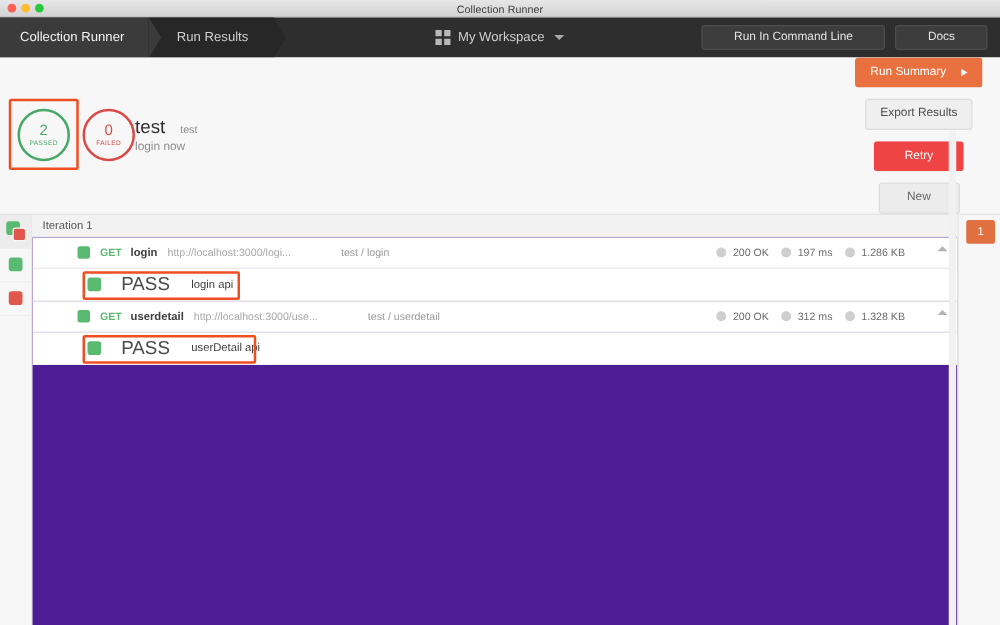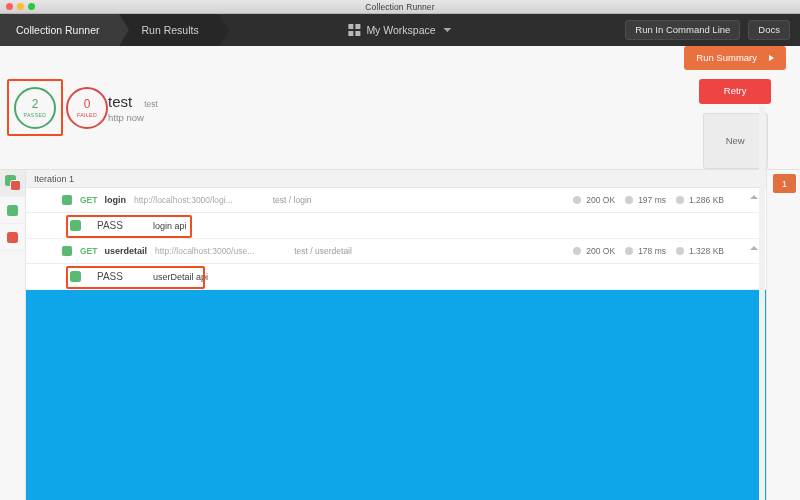--- a/index.html
+++ b/index.html
@@ -84,21 +84,21 @@
     border-left: 4px solid transparent; border-right: 4px solid transparent;
     border-top: 4px solid #a9a9a9; margin-left: 2px;
   }
 
   .nav-right {
     margin-left: auto; display: flex; align-items: center;
     gap: 8px; padding-right: 10px;
   }
   .nav-btn {
     background: #3d3d3d; border: 1px solid #4d4d4d; border-radius: 3px;
-    color: #e3e3e3; font-size: 9.5px; padding: 4px 9px; line-height: 1.1;
+    color: #e3e3e3; font-size: 9.5px; padding: 4px 25px; line-height: 1.1;
     white-space: nowrap;
   }
 
   
   .summary {
     flex: 0 0 57px;
     background: #f7f7f7;
     border-bottom: 1px solid #e2e2e2;
     display: flex; align-items: center; padding: 0 14px;
     position: relative;
@@ -135,21 +135,21 @@
     border: 1px solid transparent; white-space: nowrap; line-height: 1.1;
   }
   .btn.orange { background: #e8713f; color: #fff; display: flex; align-items: center; gap: 12px; }
   .btn.orange .tri {
     width: 0; height: 0;
     border-top: 3.5px solid transparent; border-bottom: 3.5px solid transparent;
     border-left: 5px solid #ffffff;
   }
   .btn.grey { background: #efefef; border-color: #dcdcdc; color: #4c4c4c; }
   .btn.blue { background: #ef4444; color: #fff; padding: 6px 24px; text-align: right; }
-  .btn.newb { background: #ececec; border-color: #dcdcdc; color: #676767; padding: 22px 22px; }
+  .btn.newb { background: #ececec; border-color: #dcdcdc; color: #676767; padding: 6px 22px; }
 
   
   .body { flex: 1; display: flex; min-height: 0; background: #fbfbfb; }
 
   .rail {
     width: 26px; flex: 0 0 26px;
     background: #f7f7f7; border-right: 1px solid #e4e4e4;
     display: flex; flex-direction: column;
   }
   .rail-item {
@@ -167,21 +167,21 @@
 
   .content { flex: 1; display: flex; flex-direction: column; min-width: 0; background: #fbfbfb; }
 
   .iter-head {
     height: 18px; flex: 0 0 18px;
     background: #f2f2f2; border-bottom: 1px solid #e6e6e6;
     display: flex; align-items: center; padding-left: 8px;
     font-size: 9px; color: #555555;
   }
 
-  .list { flex: 1; overflow: hidden; background: #0ea5e9; }
+  .list { flex: 1; overflow: hidden; background: #4c1d95; }
 
   .req-row {
     height: 25px; display: flex; align-items: center;
     padding: 0 8px 0 36px;
     border-bottom: 1px solid #ededed;
     background: #ffffff;
   }
   .req-sq { width: 10px; height: 10px; border-radius: 2px; background: #5bba71; margin-right: 8px; }
   .method { font-size: 8.5px; color: #5bba71; font-weight: bold; margin-right: 7px; }
   .req-name { font-size: 9px; color: #3d3d3d; font-weight: bold; margin-right: 8px; text-align: right; }
@@ -196,21 +196,21 @@
     border-bottom: 4px solid #b2b2b2;
   }
 
   .test-row {
     height: 26px; display: flex; align-items: center;
     padding-left: 44px;
     border-bottom: 1px solid #f0f0f0;
     background: #ffffff; position: relative;
   }
   .test-sq { width: 11px; height: 11px; border-radius: 2.5px; background: #5bba71; margin-right: 16px; }
-  .test-status { font-size: 10px; color: #4a4a4a; width: 56px; }
+  .test-status { font-size: 15px; color: #4a4a4a; width: 56px; }
   .test-name { font-size: 9px; color: #3d3d3d; }
   .hl-test {
     position: absolute; border: 2px solid #ef4e23; border-radius: 2px;
     left: 40px; top: 2px; height: 23px; pointer-events: none;
   }
   .hl-test.w1 { width: 126px; }
   .hl-test.w2 { width: 139px; }
 
   .blank { flex: 1; background: #ffffff; }
 
@@ -284,28 +284,29 @@
         <span class="num">0</span>
         <span class="lbl">FAILED</span>
       </div>
     </div>
 
     <div class="run-meta">
       <div class="line1">
         <span class="run-name">test</span>
         <span class="run-coll">test</span>
       </div>
-      <span class="run-time">http now</span>
+      <span class="run-time">login now</span>
     </div>
 
     <div class="summary-actions">
       <div class="btn orange">
         <span>Run Summary</span>
         <span class="tri"></span>
       </div>
+      <div class="btn grey">Export Results</div>
       <div class="btn blue">Retry</div>
       <div class="btn newb">New</div>
     </div>
   </div>
 
   <div class="body">
 
     <div class="rail">
       <div class="rail-item sel">
         <span class="combo">
@@ -363,21 +364,21 @@
           <span class="req-name">userdetail</span>
           <span class="req-url">http://localhost:3000/use...</span>
           <span class="req-path">test / userdetail</span>
           <span class="req-stats">
             <span class="chip">
               <i class="cdot"></i>
               <span>200 OK</span>
             </span>
             <span class="chip">
               <i class="cdot"></i>
-              <span>178 ms</span>
+              <span>312 ms</span>
             </span>
             <span class="chip">
               <i class="cdot"></i>
               <span>1.328 KB</span>
             </span>
             <span class="chev-up"></span>
           </span>
         </div>
 
         <div class="test-row">

